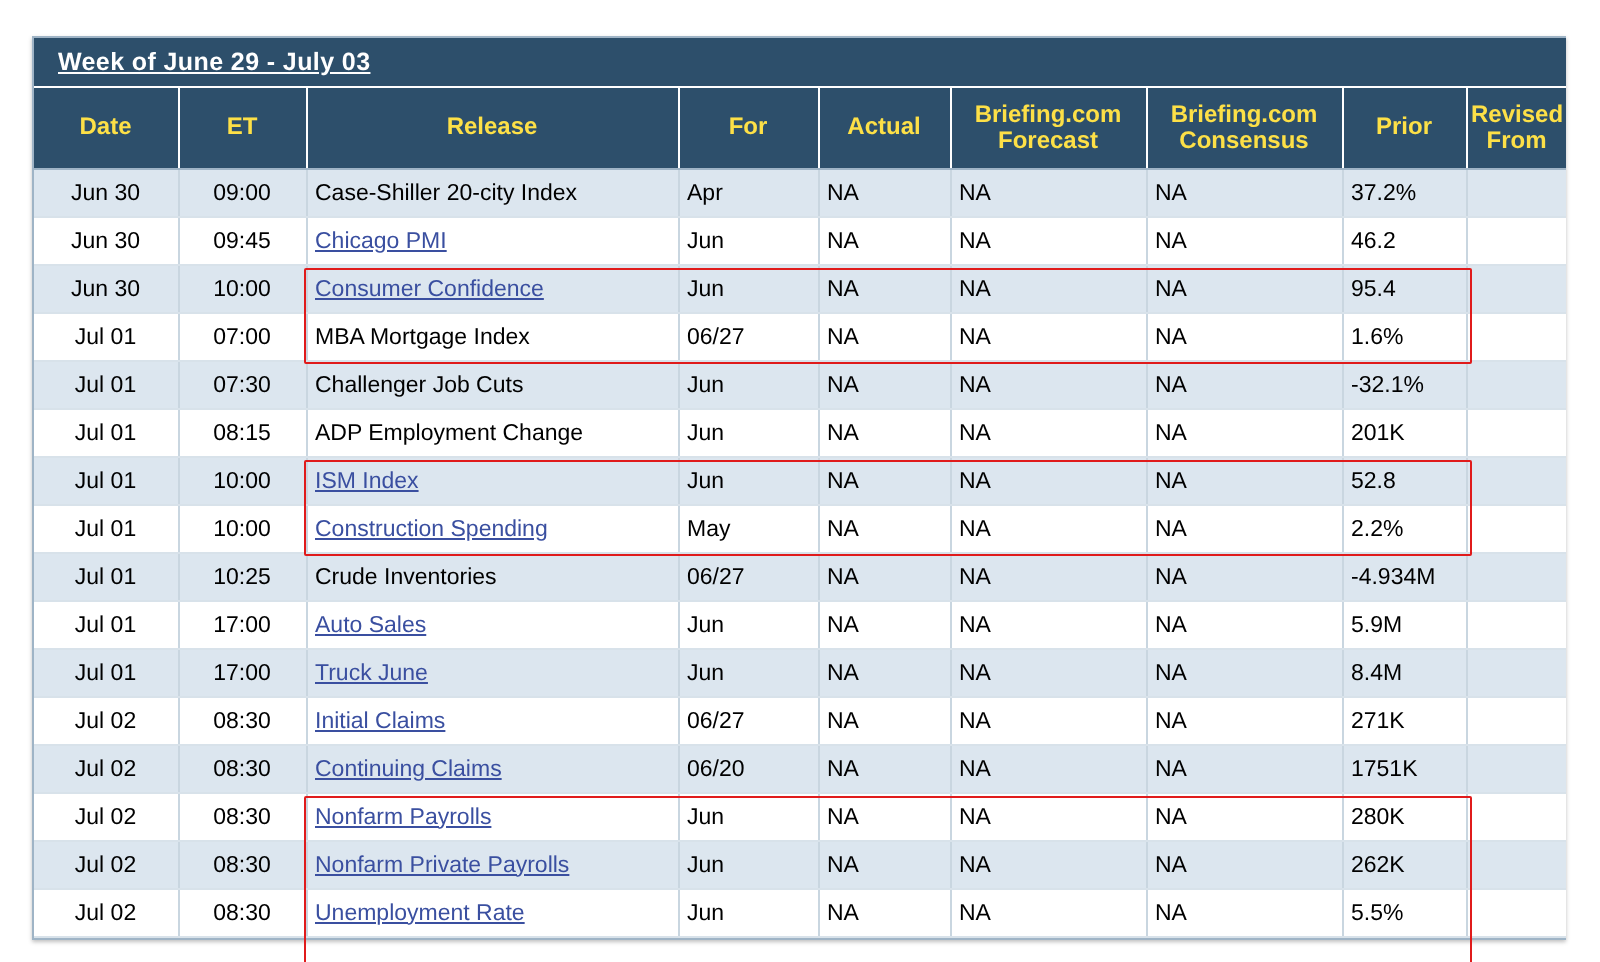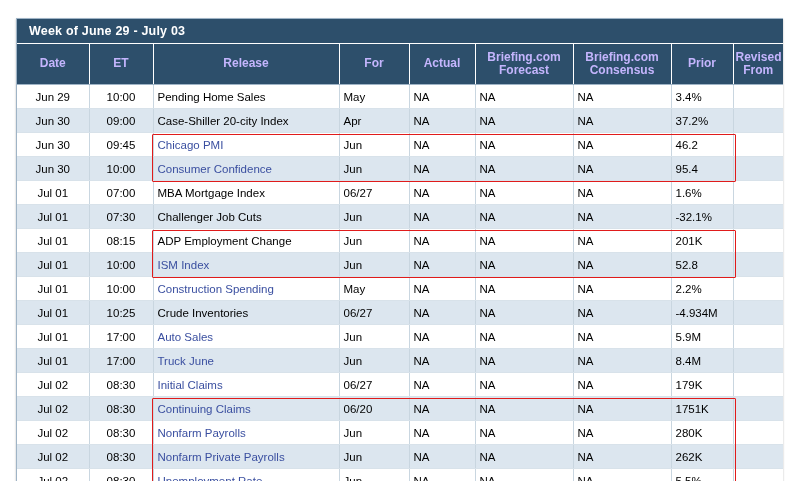--- a/index.html
+++ b/index.html
@@ -33,24 +33,25 @@
   }
   tr.title-row td {
     background: #2d4f6b;
     color: #ffffff;
     font-weight: bold;
     font-size: 12.5px;
     padding: 5px 0 5px 12px;
     text-align: left;
     letter-spacing: 0.2px;
     border-bottom: 1px solid #ffffff;
+    text-decoration: underline;
   }
   tr.head-row th {
     background: #2d4f6b;
-    color: #c4b5fd;
+    color: #fde047;
     font-weight: bold;
     font-size: 12px;
     padding: 4px 2px;
     text-align: center;
     vertical-align: middle;
     border-right: 1px solid #ffffff;
     border-bottom: 1px solid #9fb4c6;
     line-height: 1.12;
     height: 32px;
   }
@@ -74,20 +75,21 @@
   .c-rel    { text-align: left; padding-left: 8px; }
   .c-for    { text-align: left; padding-left: 10px; }
   .c-actual { text-align: left; padding-left: 10px; }
   .c-fc     { text-align: left; padding-left: 10px; }
   .c-cons   { text-align: left; padding-left: 10px; }
   .c-prior  { text-align: left; padding-left: 10px; }
   .c-rev    { text-align: left; padding-left: 10px; }
 
   a.rel-link {
     color: #3a4fa0;
+    text-decoration: underline;
     cursor: pointer;
   }
   .plain { color: #000; }
 
   
   .hl {
     position: absolute;
     border: 1.6px solid #e01b1b;
     pointer-events: none;
     box-sizing: border-box;
@@ -121,31 +123,20 @@
           <th>Release</th>
           <th>For</th>
           <th>Actual</th>
           <th>Briefing.com Forecast</th>
           <th>Briefing.com Consensus</th>
           <th>Prior</th>
           <th>Revised From</th>
         </tr>
       </thead>
       <tbody id="cal-body">
-          <tr class="row row-odd">
-            <td class="cell c-date">Jun 29</td>
-            <td class="cell c-et">10:00</td>
-            <td class="cell c-rel"><span class="plain">Pending Home Sales</span></td>
-            <td class="cell c-for">May</td>
-            <td class="cell c-actual">NA</td>
-            <td class="cell c-fc">NA</td>
-            <td class="cell c-cons">NA</td>
-            <td class="cell c-prior">3.4%</td>
-            <td class="cell c-rev"></td>
-          </tr>
           <tr class="row row-even">
             <td class="cell c-date">Jun 30</td>
             <td class="cell c-et">09:00</td>
             <td class="cell c-rel"><span class="plain">Case-Shiller 20-city Index</span></td>
             <td class="cell c-for">Apr</td>
             <td class="cell c-actual">NA</td>
             <td class="cell c-fc">NA</td>
             <td class="cell c-cons">NA</td>
             <td class="cell c-prior">37.2%</td>
             <td class="cell c-rev"></td>
@@ -261,21 +252,21 @@
             <td class="cell c-rev"></td>
           </tr>
           <tr class="row row-odd">
             <td class="cell c-date">Jul 02</td>
             <td class="cell c-et">08:30</td>
             <td class="cell c-rel"><a class="rel-link">Initial Claims</a></td>
             <td class="cell c-for">06/27</td>
             <td class="cell c-actual">NA</td>
             <td class="cell c-fc">NA</td>
             <td class="cell c-cons">NA</td>
-            <td class="cell c-prior">179K</td>
+            <td class="cell c-prior">271K</td>
             <td class="cell c-rev"></td>
           </tr>
           <tr class="row row-even">
             <td class="cell c-date">Jul 02</td>
             <td class="cell c-et">08:30</td>
             <td class="cell c-rel"><a class="rel-link">Continuing Claims</a></td>
             <td class="cell c-for">06/20</td>
             <td class="cell c-actual">NA</td>
             <td class="cell c-fc">NA</td>
             <td class="cell c-cons">NA</td>

